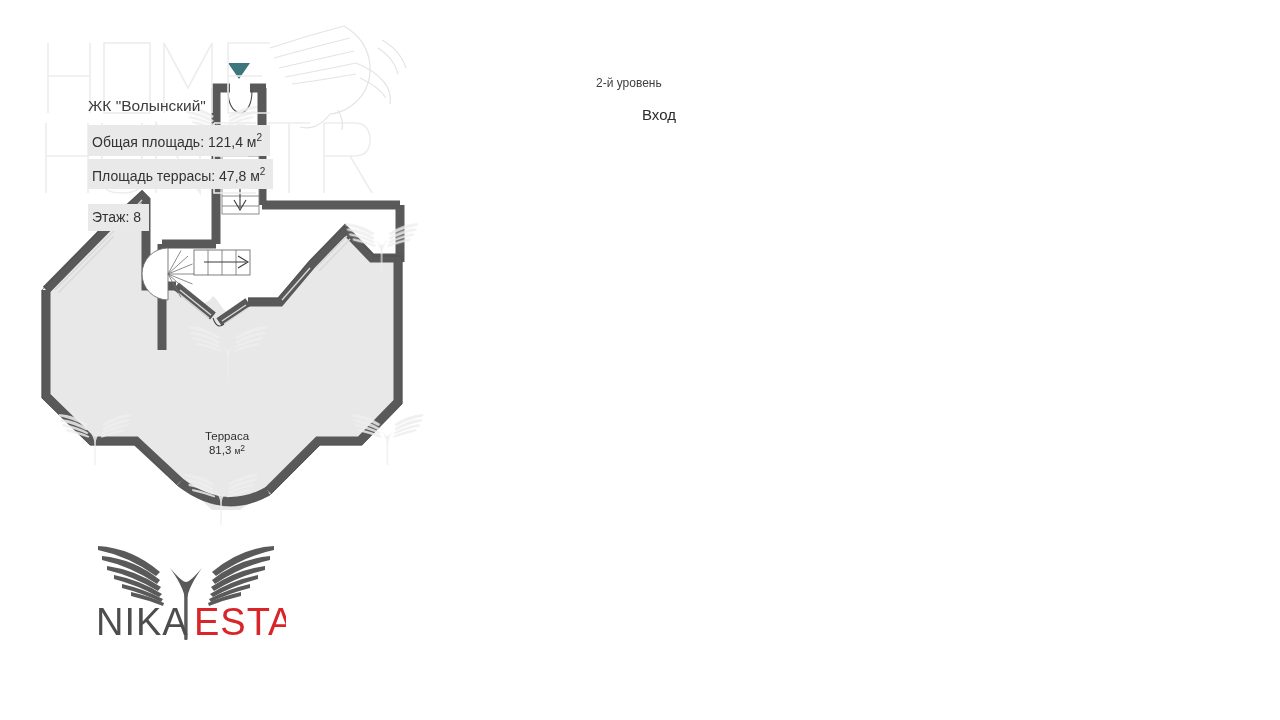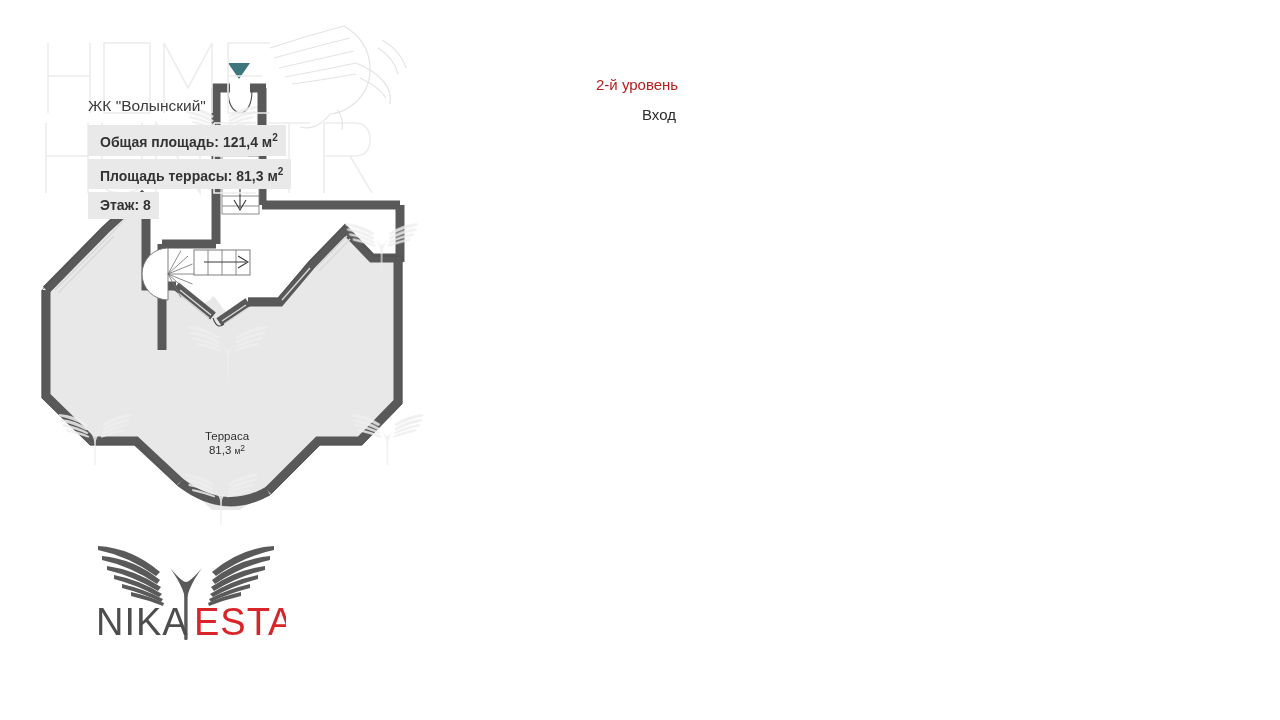--- a/index.html
+++ b/index.html
@@ -36,41 +36,40 @@
     line-height: 19px;
     white-space: nowrap;
   }
   .badge-group { margin-top: 10px; }
   .badge {
     display: inline-block;
     background: #e9e9e9;
     color: #333333;
     font-size: 14px;
     line-height: 16px;
-    padding: 5px 8px 6px 12px;
+    padding: 5px 8px 6px 4px;
     margin-bottom: 3px;
     white-space: nowrap;
-    font-weight: bold;
   }
   .badge sup { font-size: 10px; vertical-align: super; }
-  .badge-gap { }
+  .badge-gap { margin-top: 12px; }
 
   
   #logo {
     position: absolute;
     left: 86px; top: 532px;
     width: 200px; height: 112px;
   }
   #plan-svg { display: block; width: 470px; height: 570px; }
 
   .lvl-label {
     position: absolute;
     left: 596px; top: 76px;
-    font-size: 15px;
-    color: #b91c1c;
+    font-size: 12px;
+    color: #404040;
     white-space: nowrap;
   }
   .entr-label {
     position: absolute;
     left: 642px; top: 106px;
     font-size: 15px;
     color: #2b2b2b;
     white-space: nowrap;
   }
   .room-name {
@@ -122,21 +121,21 @@
       <path d="M340 30 Q356 40 360 56"></path>
       <path d="M344 22 Q362 32 368 50"></path>
     </g>
   </svg>
 
   <div id="info-panel">
     <div class="addr-line">ЖК "Волынский"</div>
 
     <div class="badge-group">
       <div><span class="badge"><span>Общая площадь: 121,4 м</span><sup>2</sup></span></div>
-      <div><span class="badge"><span>Площадь террасы: 81,3 м</span><sup>2</sup></span></div>
+      <div><span class="badge"><span>Площадь террасы: 47,8 м</span><sup>2</sup></span></div>
       <div class="badge-gap"><span class="badge">Этаж: 8</span></div>
     </div>
   </div>
 
   <svg id="logo" viewBox="0 0 200 112" xmlns="http://www.w3.org/2000/svg">
     <g fill="#5a5a5a">
 
       <g>
         <path d="M12 14 Q46 16 74 40 L70 44 Q42 24 12 18 Z"></path>
         <path d="M16 24 Q48 27 74 48 L71 52 Q44 34 16 28 Z"></path>

